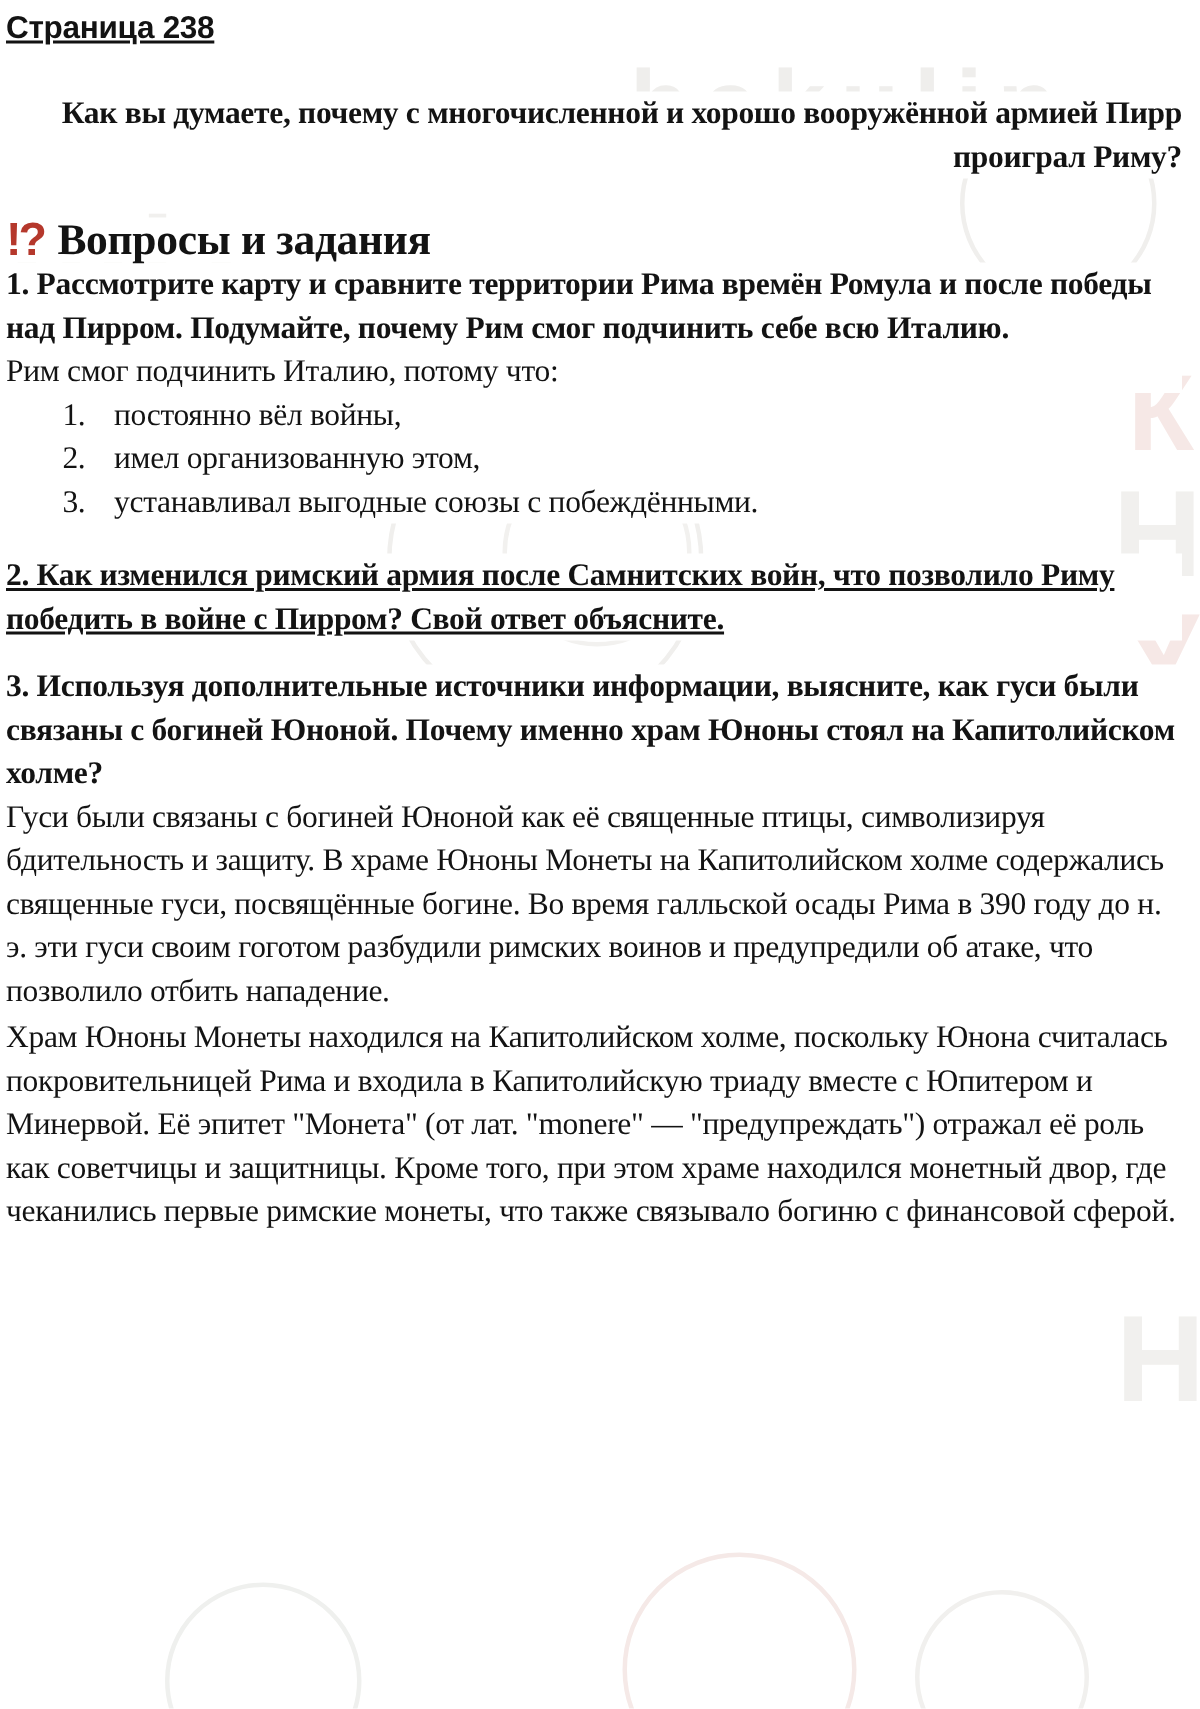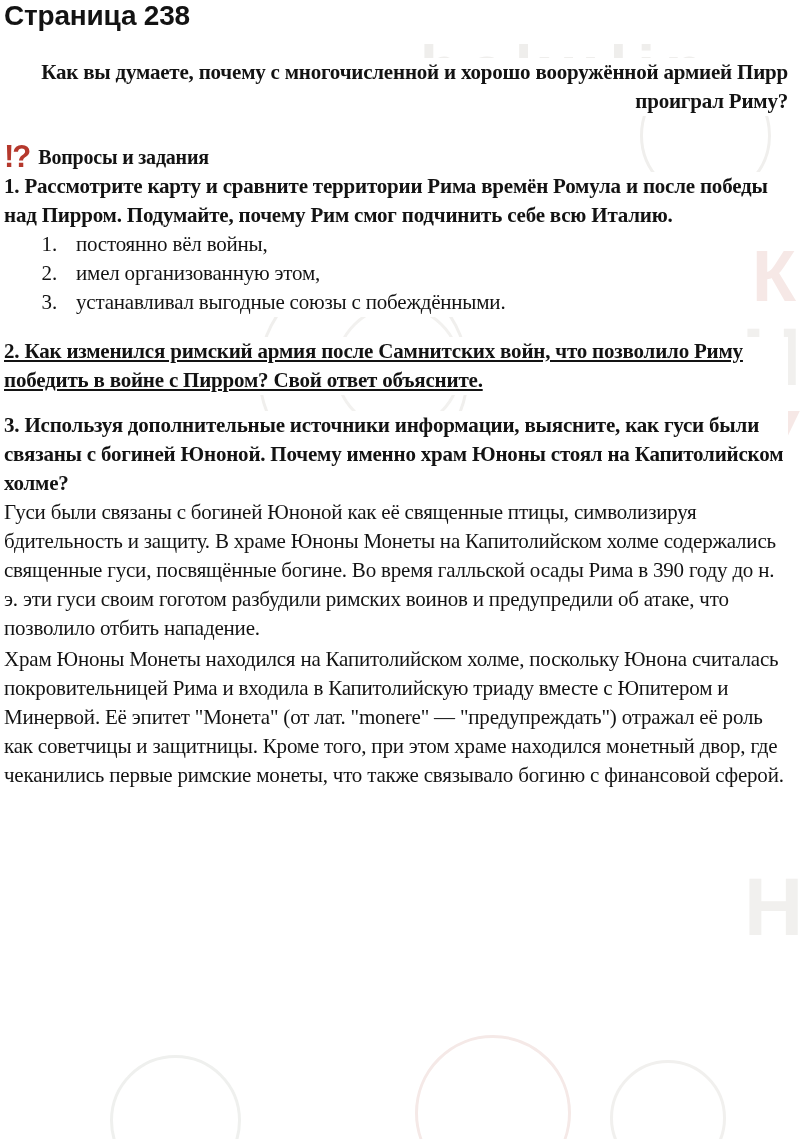--- a/index.html
+++ b/index.html
@@ -44,24 +44,25 @@
   .wmc5 { left: 110px; top: 1055px; width: 125px; height: 125px; border: 3px solid #eff0ee; }
   .wmc6 { left: 610px; top: 1060px; width: 110px; height: 110px; border: 3px solid #f1f0ee; }
 
   
   .content { position: absolute; inset: 0; z-index: 1; padding: 4px 12px 0 4px; }
   .paper-block { background: #ffffff; }
 
   .page-label {
     font-family: "Liberation Sans", sans-serif;
     font-weight: bold;
-    font-size: 28px;
+    font-size: 21px;
     line-height: 24px;
     margin: 0 0 16px 0;
     display: inline-block;
+    text-decoration: underline;
   }
 
   .q-text { font-weight: bold; margin: 0; }
   .a-text { font-weight: normal; margin: 0; }
 
   .intro-question { margin-top: 14px; text-align: right; }
 
   .section-header {
     display: flex;
     align-items: center;
@@ -70,21 +71,21 @@
     width: fit-content;
   }
   .section-icon {
     font-family: "Liberation Sans", sans-serif;
     font-weight: bold;
     font-size: 31px;
     line-height: 30px;
     color: #b5382c;
     letter-spacing: -2px;
   }
-  .section-title { font-weight: bold; font-size: 20px; }
+  .section-title { font-weight: bold; font-size: 29px; }
 
   .question-1 { }
   .question-2 { margin-top: 20px; text-decoration: underline; }
   .question-3 { margin-top: 16px; }
   .para-2 { margin-top: 2px; }
 
   ol.answer-list { margin: 0; padding-left: 58px; width: fit-content; }
   ol.answer-list li { padding-left: 14px; }
 </style>
 </head>
@@ -117,20 +118,21 @@
     <p class="q-text intro-question paper-block">Как вы думаете, почему с многочисленной и хорошо вооружённой армией Пирр проиграл Риму?</p>
   </div>
 
   <div class="section-header paper-block">
     <span class="section-icon">!?</span>
     <span class="section-title">Вопросы и задания</span>
   </div>
 
   <div>
     <p class="q-text question-1 paper-block">1. Рассмотрите карту и сравните территории Рима времён Ромула и после победы над Пирром. Подумайте, почему Рим смог подчинить себе всю Италию.</p>
+    <p class="a-text paper-block">Рим смог подчинить Италию, потому что:</p>
     <ol class="answer-list paper-block">
       <li>постоянно вёл войны,</li>
       <li>имел организованную этом,</li>
       <li>устанавливал выгодные союзы с побеждёнными.</li>
     </ol>
   </div>
 
   <div>
     <p class="q-text question-2 paper-block">2. Как изменился римский армия после Самнитских войн, что позволило Риму победить в войне с Пирром? Свой ответ объясните.</p>
   </div>

